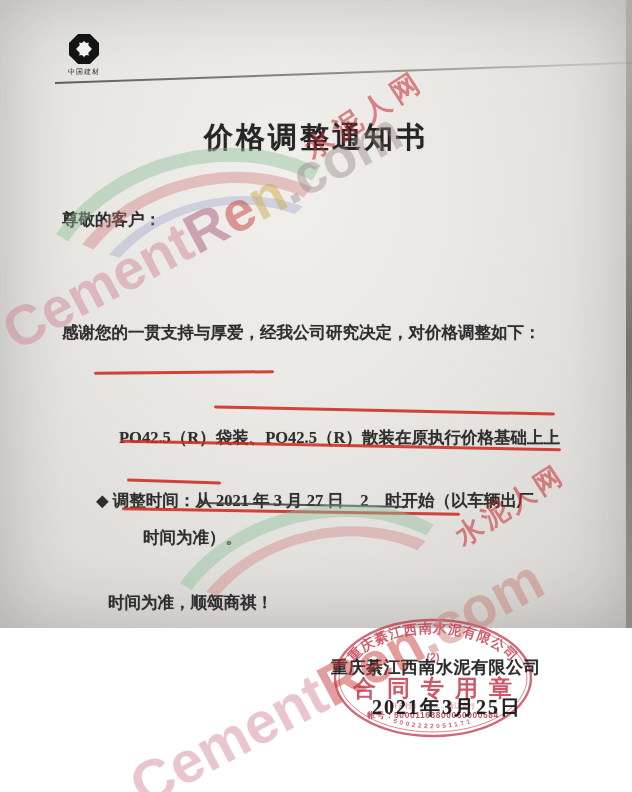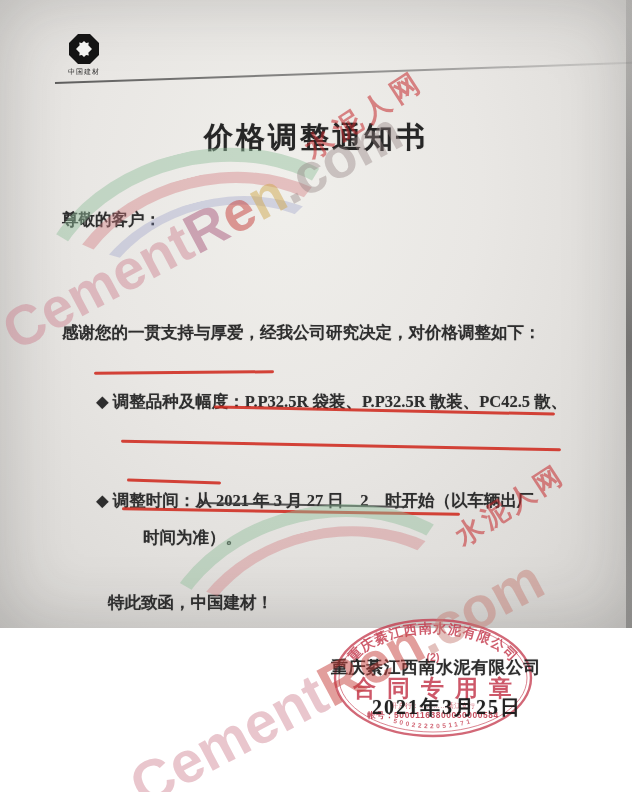--- a/index.html
+++ b/index.html
@@ -73,24 +73,24 @@
     </div>
     <div class="logo-text">中国建材</div>
   </div>
 
   <div class="crease"></div>
 
   <div class="doc-title">价格调整通知书</div>
 
   <div class="line" style="left:62px;top:209px;">尊敬的客户：</div>
   <div class="line" style="left:62px;top:322px;">感谢您的一贯支持与厚爱，经我公司研究决定，对价格调整如下：</div>
-  <div class="line" style="left:96px;top:391px;">◆ 调整品种及幅度：P.P32.5R 袋装、P.P32.5R 散装、PC42.5 散、</div>
+  <div class="line" style="left:119px;top:427px;">PO42.5（R）袋装、PO42.5（R）散装在原执行价格基础上上</div>
   <div class="line" style="left:96px;top:490px;">◆ 调整时间：从 2021 年 3 月 27 日　2　时开始（以车辆出厂</div>
   <div class="line" style="left:127px;top:527px;padding-left:16px;">时间为准）。</div>
-  <div class="line" style="left:108px;top:592px;">特此致函，中国建材！</div>
+  <div class="line" style="left:108px;top:592px;">时间为准，顺颂商祺！</div>
 
   <div class="redline" style="left:94px;top:371px;width:180px;transform:rotate(-0.5deg);"></div>
   <div class="redline" style="left:214px;top:409px;width:341px;transform:rotate(1.2deg);"></div>
   <div class="redline" style="left:121px;top:444px;width:440px;transform:rotate(1.1deg);"></div>
   <div class="redline" style="left:127px;top:480px;width:94px;transform:rotate(1.8deg);"></div>
   <div class="blackline" style="left:200px;top:504px;width:208px;transform:rotate(1.1deg);"></div>
   <div class="redline" style="left:122px;top:510px;width:338px;transform:rotate(0.9deg);"></div>
 
   <svg class="seal-svg" width="206" height="126" viewBox="0 0 206 126">
     <ellipse cx="103" cy="62" rx="98" ry="58" fill="none" stroke="#c23246" stroke-width="2.4" opacity="0.8"></ellipse>

